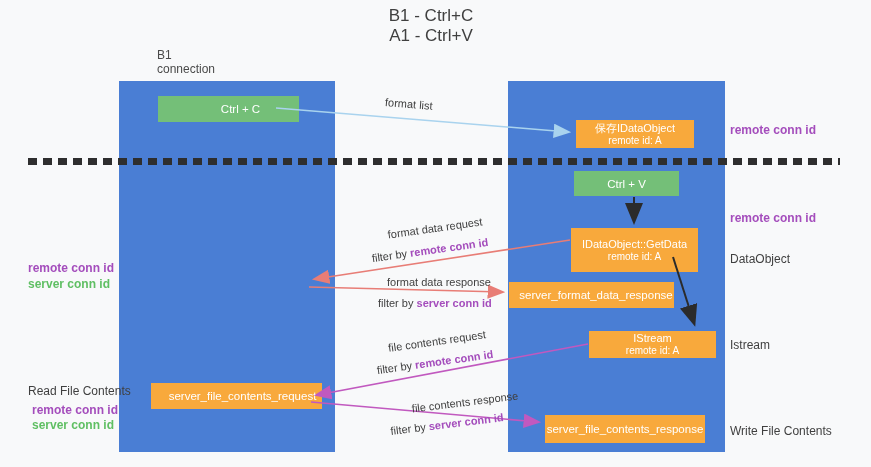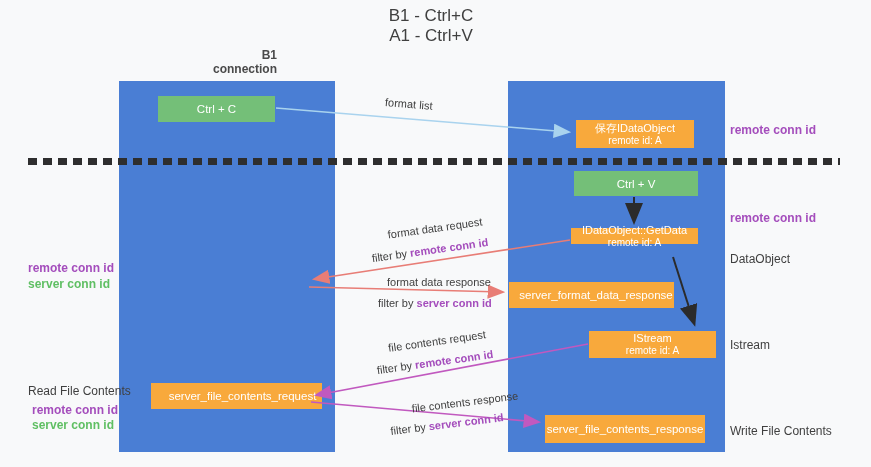--- a/index.html
+++ b/index.html
@@ -4,21 +4,21 @@
 <style>
   html,body{margin:0;padding:0;}
   body{font-family:"Liberation Sans",sans-serif;background:#eee;}
   #canvas{position:relative;width:871px;height:467px;background:#f8f9fa;overflow:hidden;}
 
   .abs{position:absolute;}
 
   .title{left:300px;top:6px;width:262px;text-align:center;color:#404040;
          font-size:17px;line-height:20px;z-index:5;}
 
-  .col-header{width:120px;text-align:right;color:#4a4a4a;font-size:12px;line-height:14px;z-index:5;font-weight:bold;}
+  .col-header{width:120px;text-align:left;color:#4a4a4a;font-size:12px;line-height:14px;z-index:5;}
 
   .column{background:#4a7ed4;z-index:1;}
 
   .dashline{left:28px;top:158px;width:812px;height:7px;z-index:4;
     background:repeating-linear-gradient(90deg,#2e2e2e 0 9px,transparent 9px 15px);}
 
   .node{z-index:2;display:flex;flex-direction:column;align-items:center;justify-content:center;
         color:#fff;text-align:center;}
   .node.green{background:#74bf78;font-size:12px;}
   .node.orange{background:#f8a93c;}
@@ -76,30 +76,30 @@
     </defs>
     <line x1="276" y1="108" x2="568" y2="132" stroke="#a9d3ee" stroke-width="1.6" marker-end="url(#m-blue)"></line>
     <line x1="634" y1="197" x2="634" y2="221" stroke="#2b2b2b" stroke-width="2" marker-end="url(#m-black)"></line>
     <line x1="673" y1="257" x2="694" y2="323" stroke="#2b2b2b" stroke-width="2" marker-end="url(#m-black)"></line>
     <line x1="570" y1="240" x2="315" y2="279" stroke="#e87d76" stroke-width="1.6" marker-end="url(#m-salmon)"></line>
     <line x1="309" y1="287" x2="502" y2="292" stroke="#e87d76" stroke-width="1.6" marker-end="url(#m-salmon)"></line>
     <line x1="588" y1="344" x2="317" y2="395" stroke="#c159bf" stroke-width="1.6" marker-end="url(#m-magenta)"></line>
     <line x1="311" y1="402" x2="538" y2="422" stroke="#c159bf" stroke-width="1.6" marker-end="url(#m-magenta)"></line>
   </svg>
 
-  <div class="abs node green single" style="left:158px;top:96px;width:117px;height:26px;">Ctrl + C</div>
+  <div class="abs node green single" style="left:158px;top:96px;width:117px;height:26px;padding-left:24px;">Ctrl + C</div>
 
   <div class="abs node orange" style="left:576px;top:120px;width:118px;height:28px;">
     <div class="l1">保存IDataObject</div>
     <div class="l2">remote id: A</div>
   </div>
 
-  <div class="abs node green single" style="left:574px;top:171px;width:124px;height:25px;">Ctrl + V</div>
+  <div class="abs node green single" style="left:574px;top:171px;width:105px;height:25px;">Ctrl + V</div>
 
-  <div class="abs node orange" style="left:571px;top:228px;width:127px;height:16px;">
+  <div class="abs node orange" style="left:571px;top:228px;width:127px;height:44px;">
     <div class="l1">IDataObject::GetData</div>
     <div class="l2">remote id: A</div>
   </div>
 
 
   <div class="abs node orange single" style="left:509px;top:282px;width:156px;height:26px;padding-left:9px;">server_format_data_response</div>
 
   <div class="abs node orange" style="left:589px;top:331px;width:127px;height:27px;">
     <div class="l1">IStream</div>
     <div class="l2">remote id: A</div>

